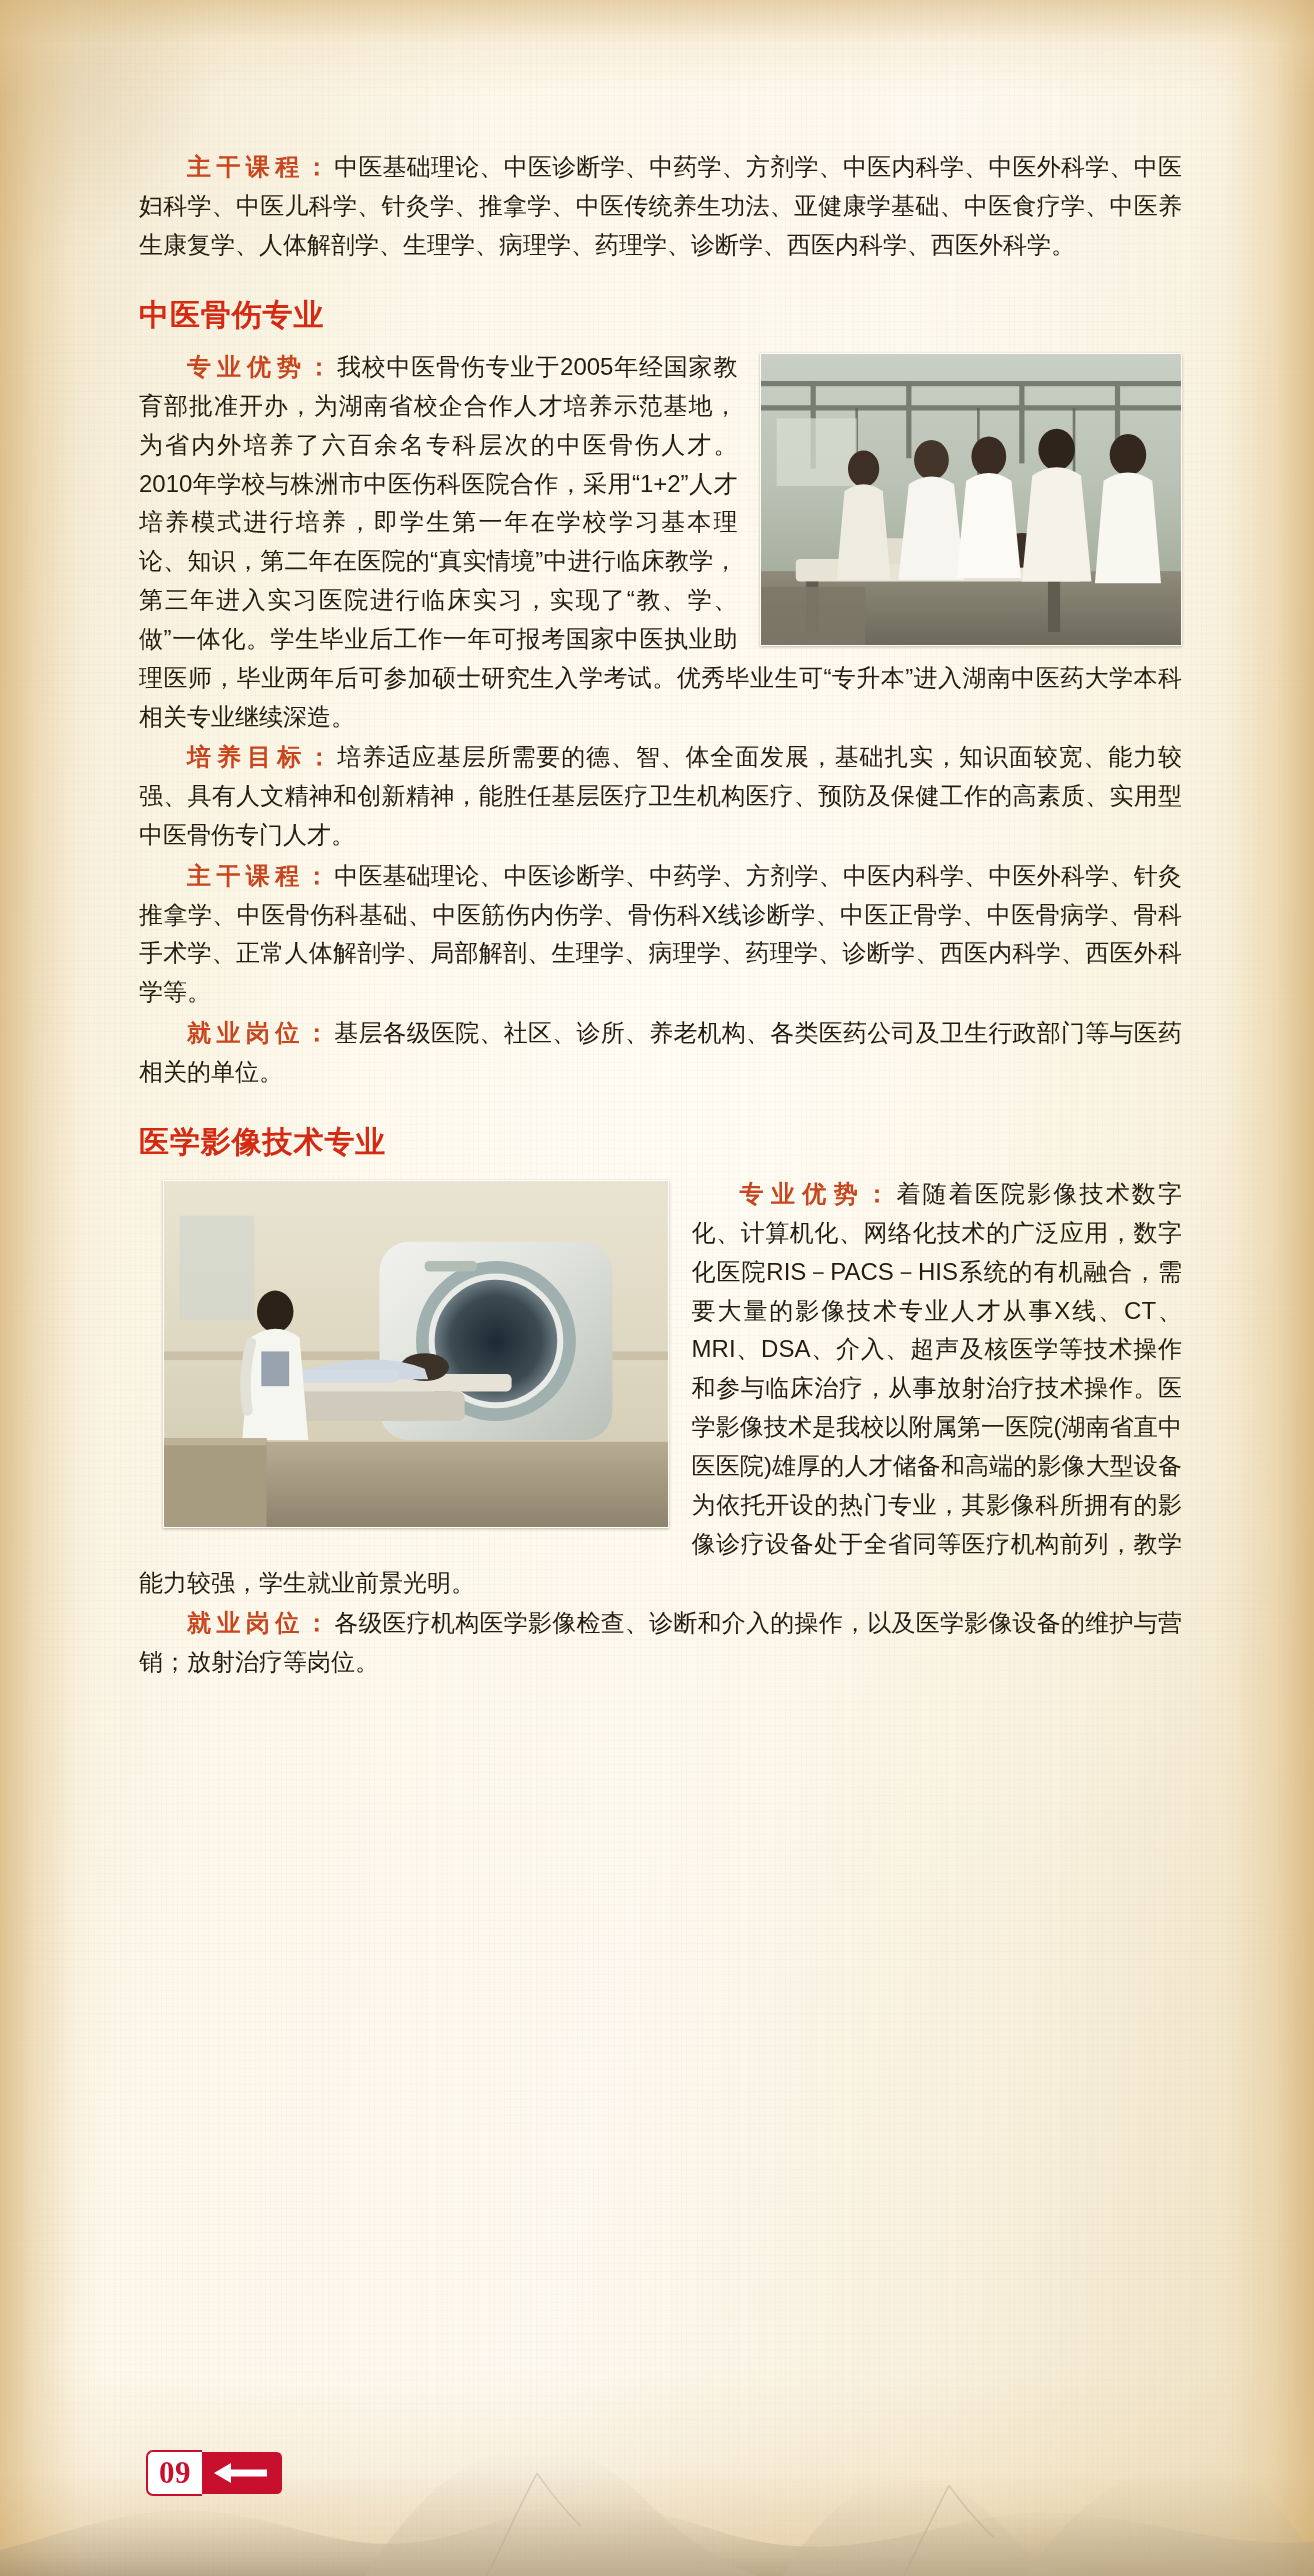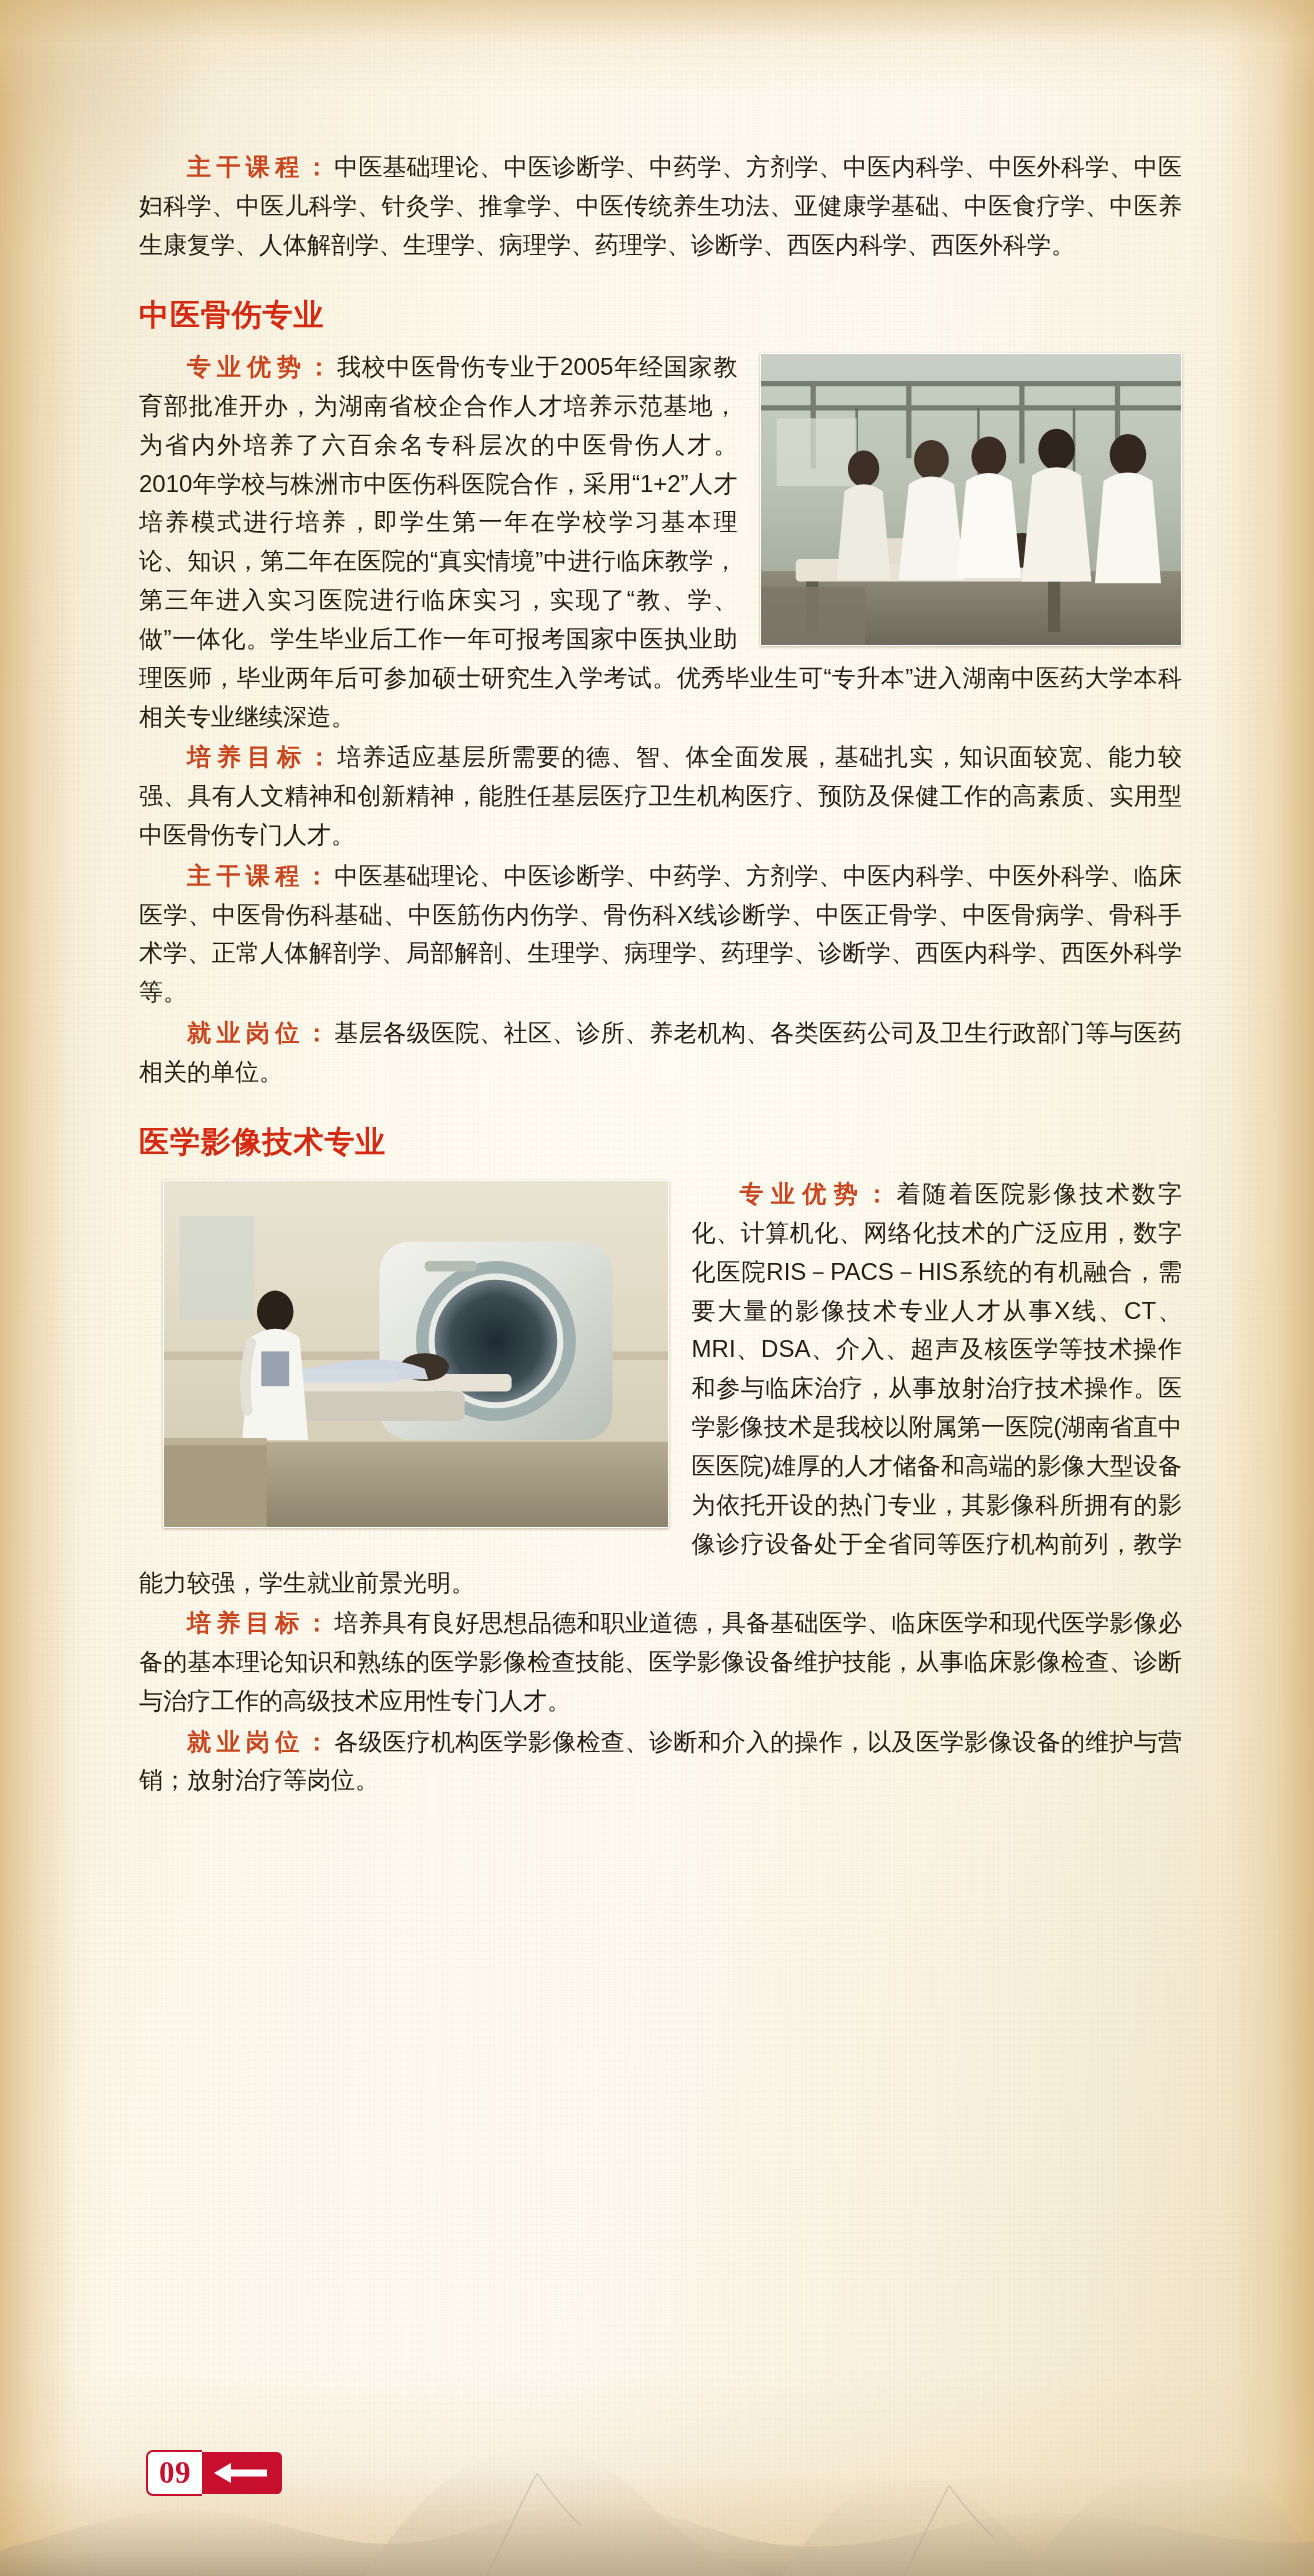--- a/index.html
+++ b/index.html
@@ -297,21 +297,21 @@
     </div>
 
     <p class="para indent">
       <span class="lbl-spread">专业优势：</span><span>我校中医骨伤专业于2005年经国家教育部批准开办，为湖南省校企合作人才培养示范基地，为省内外培养了六百余名专科层次的中医骨伤人才。2010年学校与株洲市中医伤科医院合作，采用“1+2”人才培养模式进行培养，即学生第一年在学校学习基本理论、知识，第二年在医院的“真实情境”中进行临床教学，第三年进入实习医院进行临床实习，实现了“教、学、做”一体化。学生毕业后工作一年可报考国家中医执业助理医师，毕业两年后可参加硕士研究生入学考试。优秀毕业生可“专升本”进入湖南中医药大学本科相关专业继续深造。</span>
     </p>
     <div class="clear"></div>
     <p class="para indent">
       <span class="lbl-spread">培养目标：</span><span>培养适应基层所需要的德、智、体全面发展，基础扎实，知识面较宽、能力较强、具有人文精神和创新精神，能胜任基层医疗卫生机构医疗、预防及保健工作的高素质、实用型中医骨伤专门人才。</span>
     </p>
     <p class="para indent">
-      <span class="lbl-spread">主干课程：</span><span>中医基础理论、中医诊断学、中药学、方剂学、中医内科学、中医外科学、临床医学、中医骨伤科基础、中医筋伤内伤学、骨伤科X线诊断学、中医正骨学、中医骨病学、骨科手术学、正常人体解剖学、局部解剖、生理学、病理学、药理学、诊断学、西医内科学、西医外科学等。</span>
+      <span class="lbl-spread">主干课程：</span><span>中医基础理论、中医诊断学、中药学、方剂学、中医内科学、中医外科学、针灸推拿学、中医骨伤科基础、中医筋伤内伤学、骨伤科X线诊断学、中医正骨学、中医骨病学、骨科手术学、正常人体解剖学、局部解剖、生理学、病理学、药理学、诊断学、西医内科学、西医外科学等。</span>
     </p>
     <p class="para indent">
       <span class="lbl-spread">就业岗位：</span><span>基层各级医院、社区、诊所、养老机构、各类医药公司及卫生行政部门等与医药相关的单位。</span>
     </p>
 
     <h2 class="section-head">医学影像技术专业</h2>
 
     <div class="photo photo-left">
       <svg viewBox="0 0 580 398" preserveAspectRatio="none" xmlns="http://www.w3.org/2000/svg">
         <defs>
@@ -367,23 +367,20 @@
         <rect x="0" y="296" width="118" height="102" fill="#a79b80"></rect>
         <rect x="0" y="296" width="118" height="8" fill="#bdb196"></rect>
       </svg>
     </div>
 
     <p class="para indent">
       <span class="lbl-spread">专业优势：</span><span>着随着医院影像技术数字化、计算机化、网络化技术的广泛应用，数字化医院RIS－PACS－HIS系统的有机融合，需要大量的影像技术专业人才从事X线、CT、MRI、DSA、介入、超声及核医学等技术操作和参与临床治疗，从事放射治疗技术操作。医学影像技术是我校以附属第一医院(湖南省直中医医院)雄厚的人才储备和高端的影像大型设备为依托开设的热门专业，其影像科所拥有的影像诊疗设备处于全省同等医疗机构前列，教学能力较强，学生就业前景光明。</span>
     </p>
     <div class="clear"></div>
     <p class="para indent">
-      <span class="lbl-spread">培养目标：</span><span>培养具有良好思想品德和职业道德，具备基础医学、临床医学和现代医学影像必备的基本理论知识和熟练的医学影像检查技能、医学影像设备维护技能，从事临床影像检查、诊断与治疗工作的高级技术应用性专门人才。</span>
-    </p>
-    <p class="para indent">
       <span class="lbl-spread">就业岗位：</span><span>各级医疗机构医学影像检查、诊断和介入的操作，以及医学影像设备的维护与营销；放射治疗等岗位。</span>
     </p>
 
   </div>
 
   <div id="footer">
     <div class="pagenum-badge">09</div>
     <div class="arrow-badge"></div>
   </div>
 </div>

